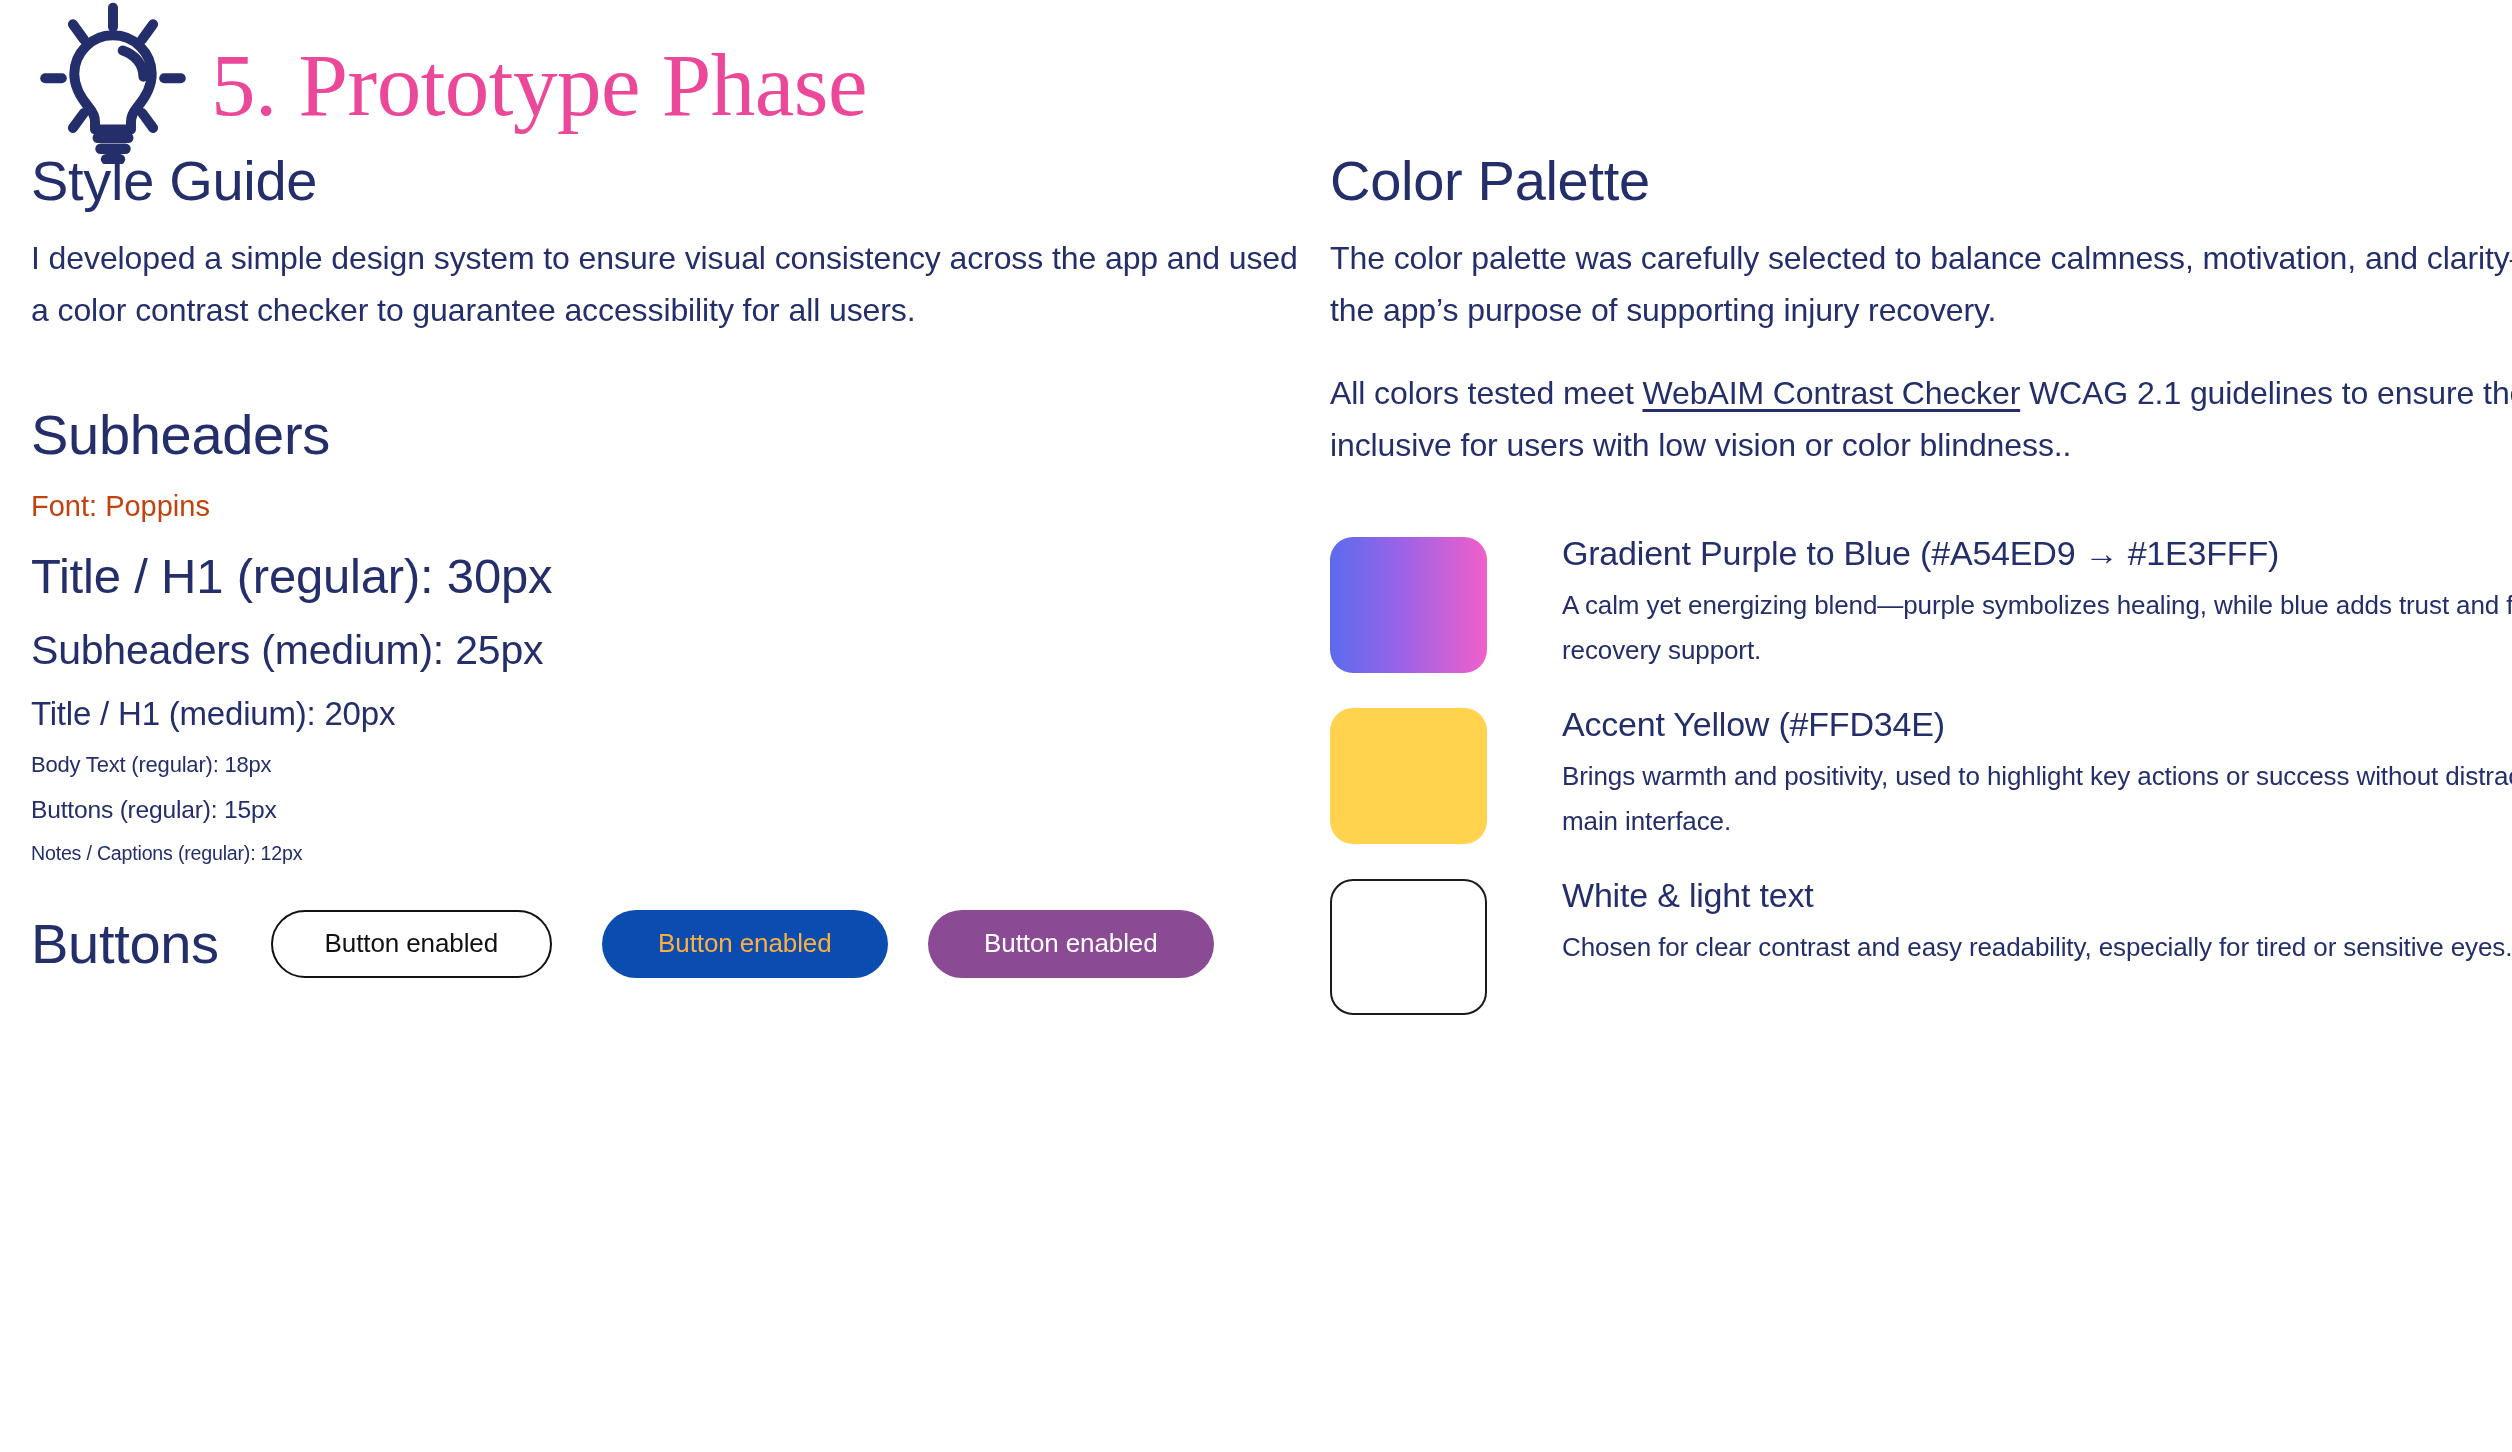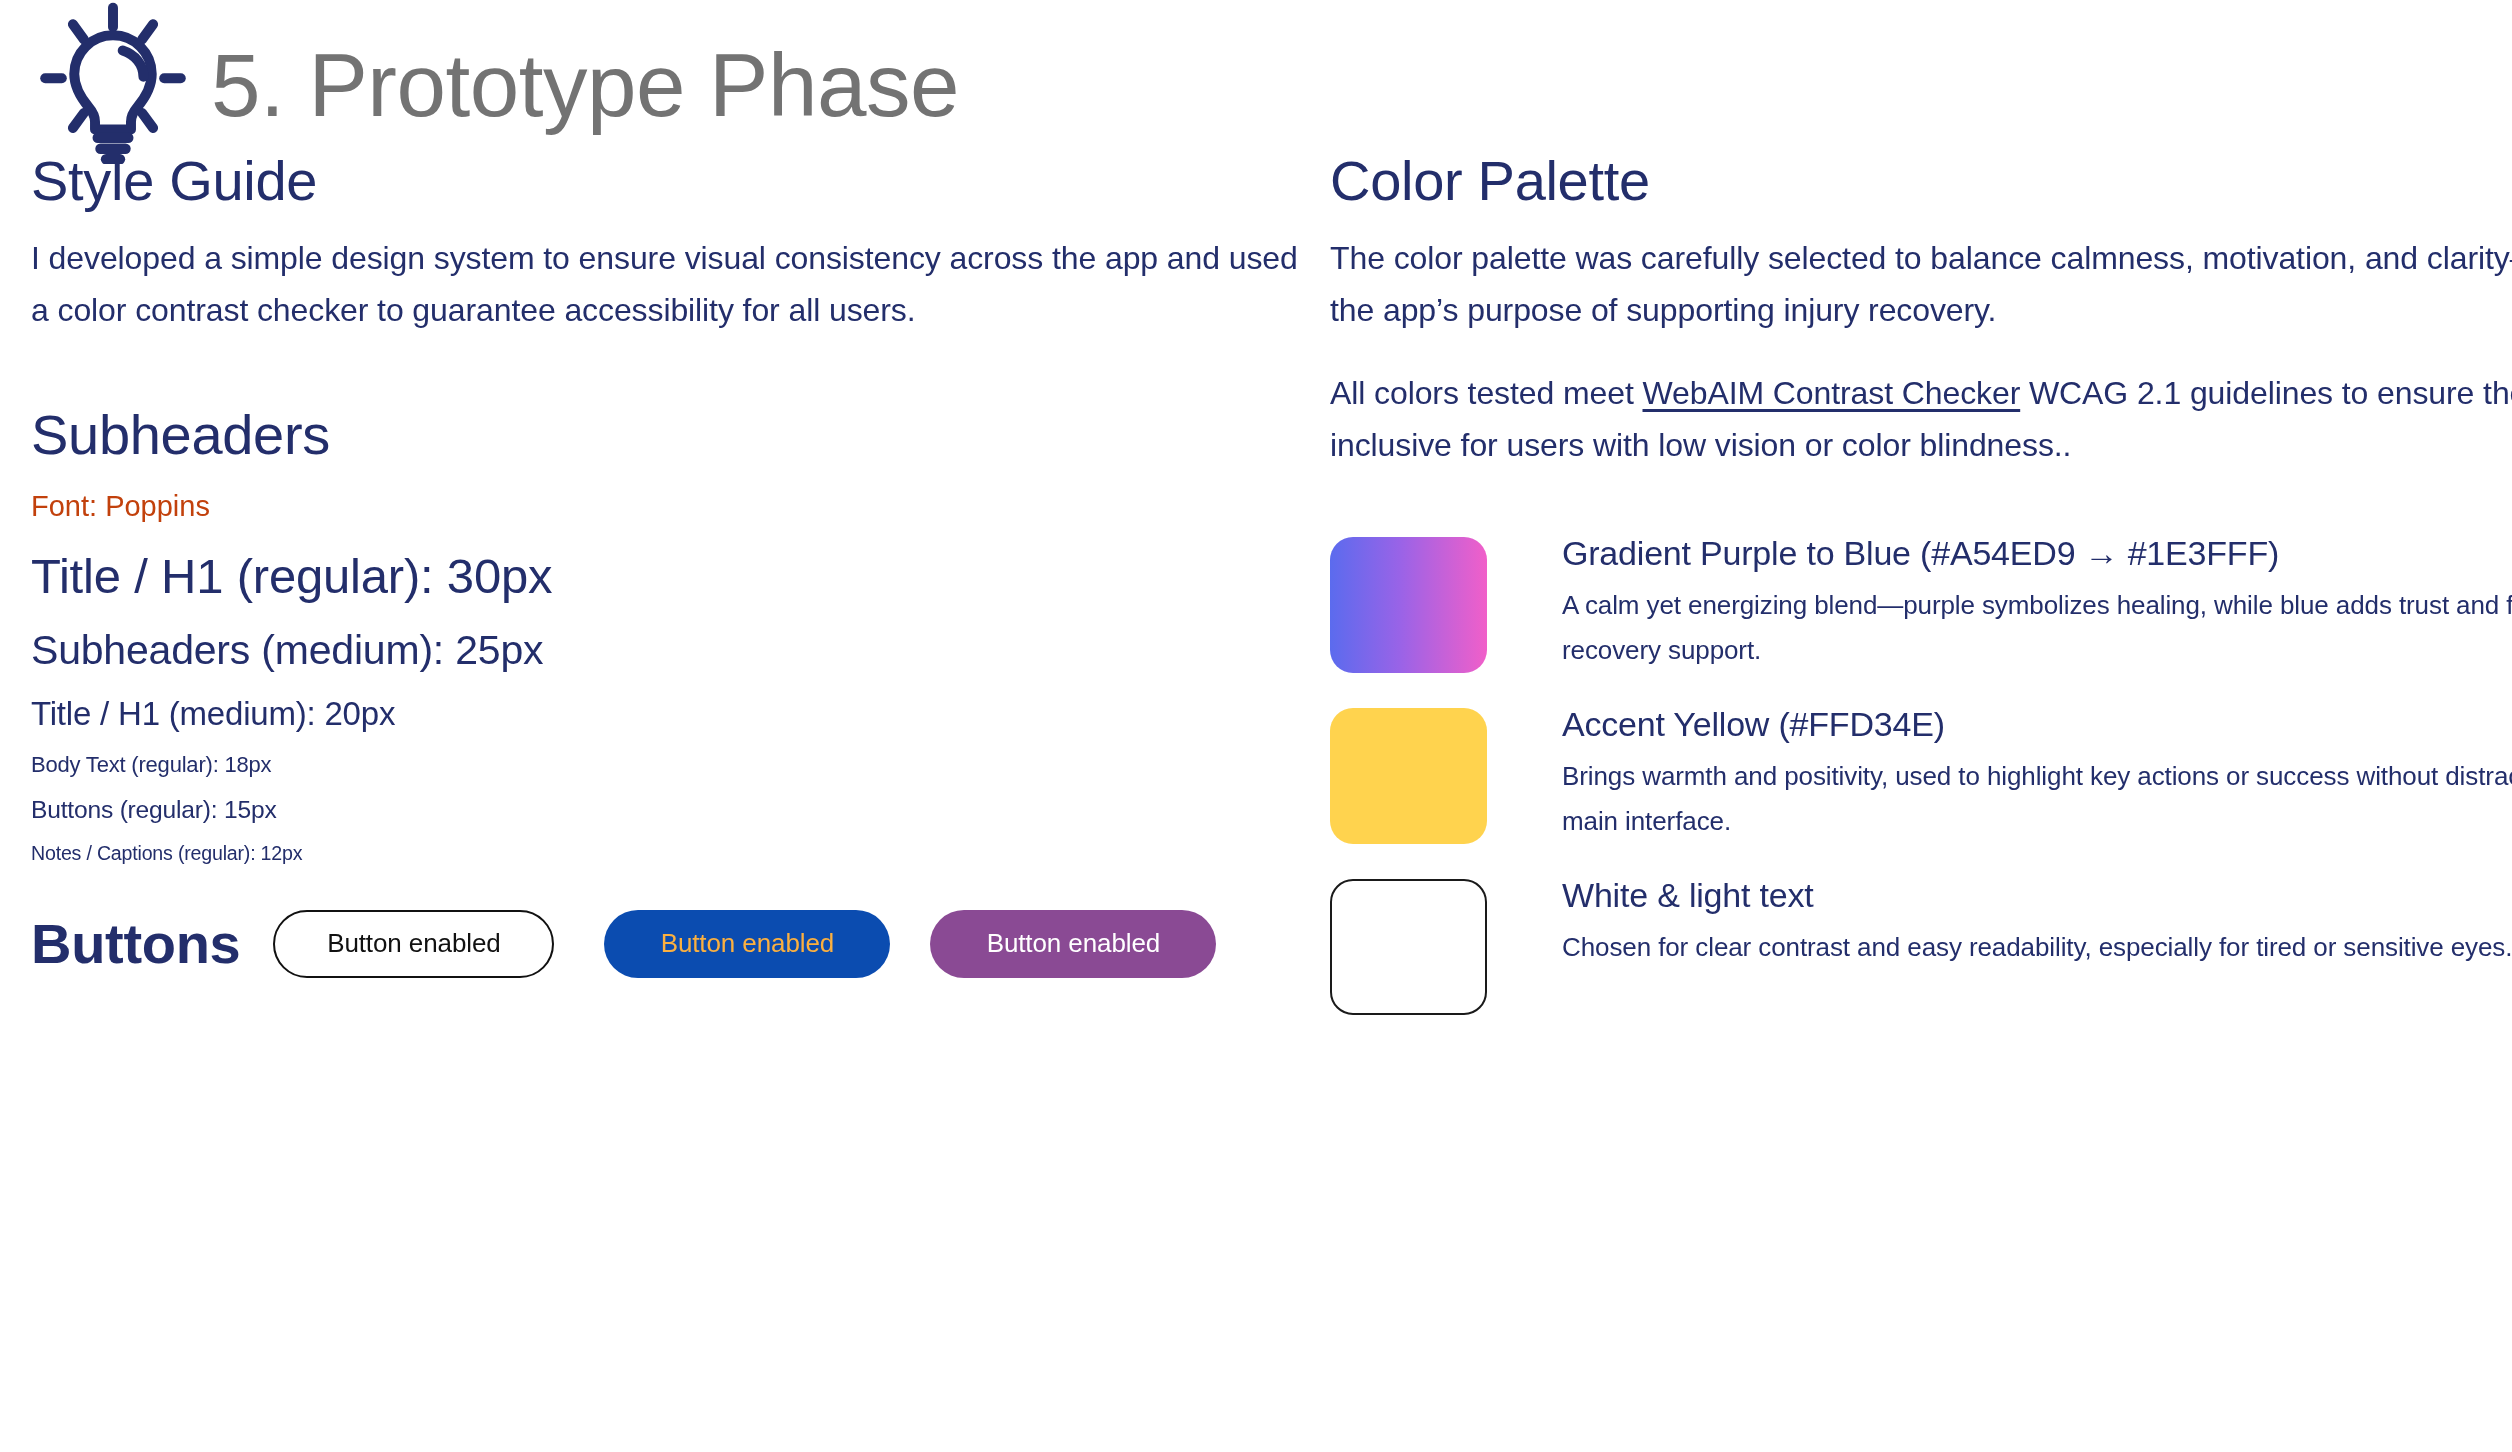--- a/index.html
+++ b/index.html
@@ -31,23 +31,24 @@
     margin-top: -9px;
     margin-left: 4px;
   }
   .bulb-icon svg { display: block; width: 100%; height: 100%; }
 
   .page-title {
     font-size: 89px;
     line-height: 1;
     font-weight: 400;
     letter-spacing: -0.5px;
-    color: #737373;
+    color: #ec4899;
     margin-left: 15px;
     white-space: nowrap;
+    font-family: Liberation Serif, serif;
   }
 
   
   .columns {
     display: flex;
     padding: 0 26px 0 31px;
     box-sizing: border-box;
     gap: 0;
   }
   .col-left  { width: 1271px; flex: 0 0 1271px; }
@@ -94,25 +95,25 @@
 
   
   .buttons-row {
     display: flex;
     align-items: center;
     margin-top: 43px;
     gap: 0;
   }
   .buttons-label {
     font-size: 56px;
-    font-weight: 700;
+    font-weight: 400;
     color: #232E6B;
     line-height: 1;
     letter-spacing: -0.3px;
-    margin-right: 33px;
+    margin-right: 52px;
     white-space: nowrap;
   }
   .btn {
     display: inline-flex;
     align-items: center;
     justify-content: center;
     height: 68px;
     border-radius: 45px;
     font-size: 26px;
     font-weight: 400;

